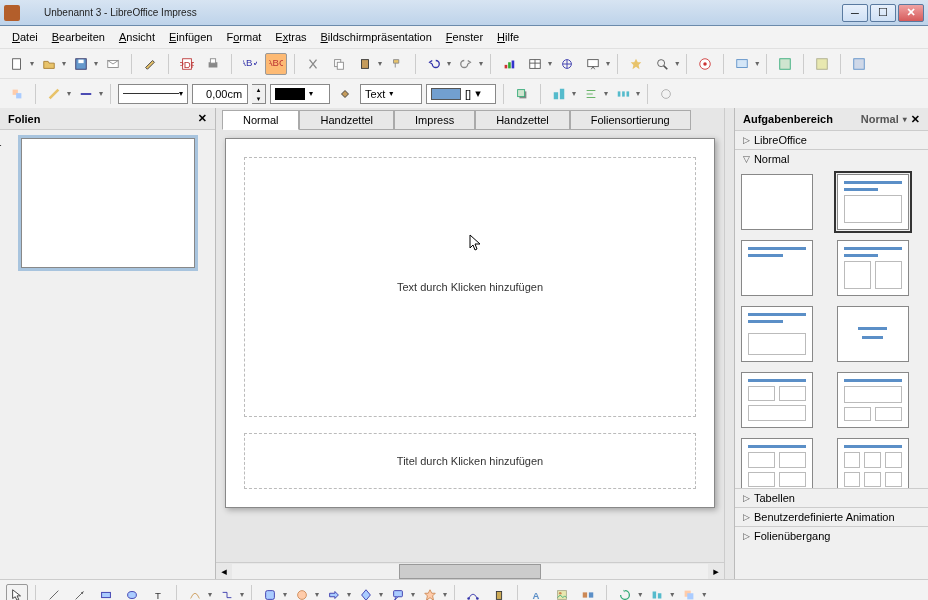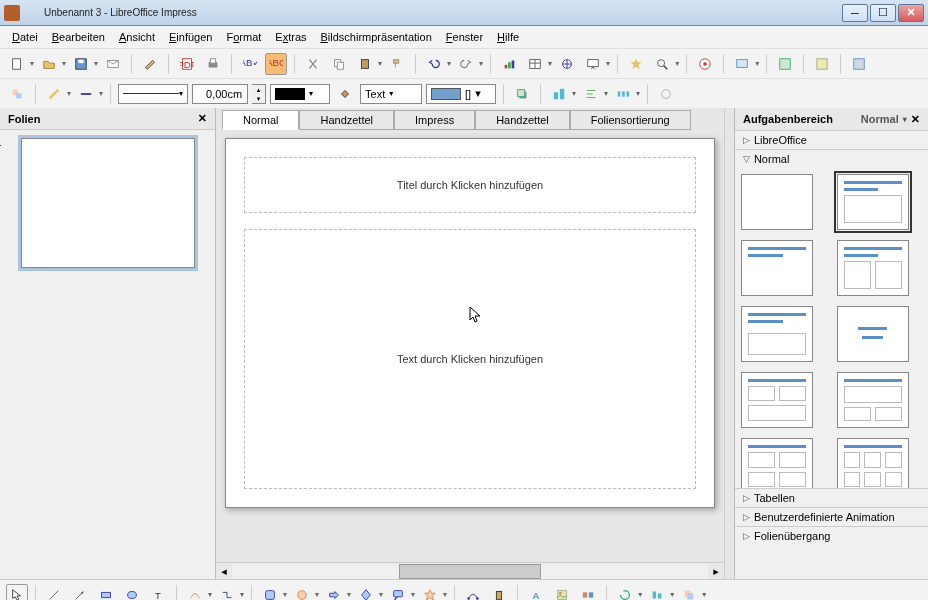--- a/index.html
+++ b/index.html
@@ -372,28 +372,28 @@
   <div class="center-panel">
     <div class="view-tabs">
       <div class="view-tab active">Normal</div>
       <div class="view-tab">Handzettel</div>
       <div class="view-tab">Impress</div>
       <div class="view-tab">Handzettel</div>
       <div class="view-tab">Foliensortierung</div>
     </div>
     <div class="slide-canvas-wrap">
       <div class="slide-canvas">
-        <div class="placeholder ph-title">
-          <span>Titel durch Klicken hinzufügen</span>
-        </div>
         <div class="placeholder ph-body" style="position:relative;">
           <span>Text durch Klicken hinzufügen</span>
           <svg style="position:absolute; top:76px; left:224px;" width="14" height="18" viewBox="0 0 14 18">
               <path d="M1 1 l0 13 3-3 2 5 2-1 -2-5 5 0 z" fill="#fff" stroke="#000"></path>
             </svg>
+        </div>
+        <div class="placeholder ph-title">
+          <span>Titel durch Klicken hinzufügen</span>
         </div>
       </div>
     </div>
     <div class="hscroll">
       <div style="width:16px;text-align:center;">◂</div>
       <div class="track">
           <div class="thumb"></div>
         </div>
       <div style="width:16px;text-align:center;">▸</div>
     </div>

